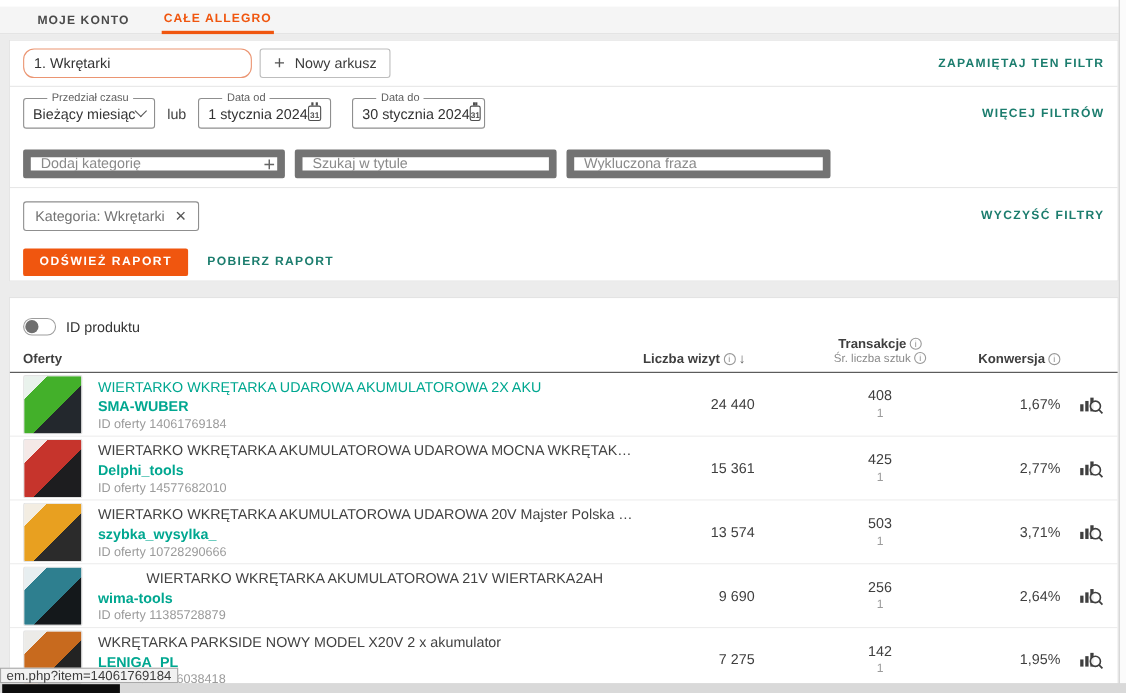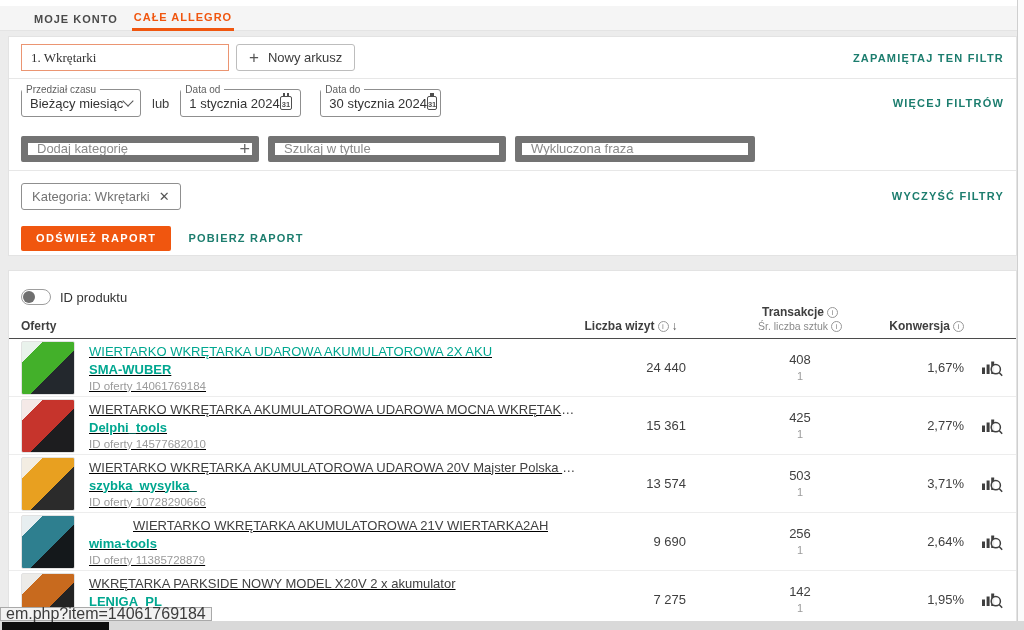--- a/index.html
+++ b/index.html
@@ -4,52 +4,52 @@
 <style>
   * { margin:0; padding:0; box-sizing:border-box; }
   html,body { width:1024px; height:630px; overflow:hidden; background:#ececec;
               font-family:"Liberation Sans", sans-serif; }
   .stage { position:relative; width:1024px; height:630px; }
 
   
   .topbar { position:absolute; left:0; top:0; width:1024px; height:31px; background:#fff; }
   .tabband { position:absolute; left:0; top:6px; width:1024px; height:25px; background:#f5f5f5;
              border-bottom:1px solid #e4e4e4; }
-  .tabs { position:absolute; left:32px; top:6px; height:25px; display:flex; gap:12px; }
+  .tabs { position:absolute; left:32px; top:6px; height:25px; display:flex; gap:27px; }
   .tab { height:25px; display:flex; align-items:center; font-size:11px; font-weight:700;
          letter-spacing:1px; color:#4a4a4a; cursor:pointer; padding:0 2px; }
   .tab.active { color:#f0560f; border-bottom:3px solid #f0560f; }
 
   
   .card { position:absolute; left:8px; width:1009px; background:#fff;
           border:1px solid #e3e3e3; }
   .card1 { top:36px; height:220px; }
   .card2 { top:270px; height:380px; }
 
   .crow { display:flex; align-items:center; padding:0 12px; }
   .divider { border-bottom:1px solid #e7e7e7; }
 
   
   .rowA { height:42px; }
-  .sheet-input { width:208px; height:27px; border:1px solid #eb9572; border-radius:0;
+  .sheet-input { width:208px; height:27px; border:1px solid #eb9572; border-radius:10px;
                  padding:0 9px; font-size:13px; color:#333; outline:none;
-                 font-family:Liberation Serif, serif; }
+                 font-family:Liberation Sans, sans-serif; }
   .btn-outline { margin-left:7px; height:27px; border:1px solid #bdbdbd; border-radius:3px;
                  background:#fff; display:flex; align-items:center; gap:9px; padding:0 12px;
                  font-size:13px; color:#3c3c3c; cursor:pointer; }
   .plus { font-size:17px; font-weight:300; color:#555; line-height:1; }
   .teal-link { font-size:11px; font-weight:700; letter-spacing:1.2px; color:#1c7d6e;
                cursor:pointer; white-space:nowrap; }
   .spacer { flex:1; }
 
   
   .rowB { height:48px; align-items:center; }
   .fset { position:relative; height:28px; border:1px solid #8f8f8f; border-radius:3px;
           display:flex; align-items:center; padding:0 8px; background:#fff; }
-  .fset .flabel { position:absolute; top:-6px; left:0; background:#fff; padding:0 4px;
+  .fset .flabel { position:absolute; top:-6px; left:21px; background:#fff; padding:0 4px;
                   font-size:10px; color:#5f5f5f; white-space:nowrap; }
   .fset .fvalue { font-size:13px; color:#333; white-space:nowrap; }
   .sel { width:120px; justify-content:space-between; cursor:pointer; }
   .chev { width:8px; height:8px; border-right:1.5px solid #555; border-bottom:1.5px solid #555;
           transform:rotate(45deg); margin-top:-4px; }
   .lub { font-size:13px; color:#3f3f3f; margin:0 11px; }
   .datef { width:121px; justify-content:space-between; cursor:pointer; }
   .cal { width:15px; height:14px; border:1.5px solid #4f4f4f; border-radius:2px; position:relative;
          display:flex; align-items:flex-end; justify-content:center;
          font-size:7.5px; font-weight:700; color:#4f4f4f; line-height:1.2; }
@@ -100,40 +100,40 @@
   .th-trans { text-align:center; line-height:1.25; }
   .th-sub { font-size:10.5px; font-weight:400; color:#8a8a8a; white-space:nowrap; }
   .th-conv { text-align:right; white-space:nowrap; }
   .info { display:inline-block; width:11px; height:11px; border:1px solid #989898;
           border-radius:50%; font-size:8px; line-height:10px; text-align:center;
           color:#8a8a8a; font-weight:400; vertical-align:1px; margin-left:3px; }
   .info::after { content:"i"; }
   .sort-arrow { font-size:12px; color:#5a5a5a; font-weight:400; margin-left:3px; cursor:pointer; }
 
   .trow { height:58px; border-bottom:1px solid #ededed; }
-  .offer-cell { display:flex; align-items:center; gap:14px; overflow:hidden;text-decoration:underline; }
+  .offer-cell { display:flex; align-items:center; gap:14px; overflow:hidden; }
   .thumb { width:54px; height:54px; border:1px solid #e2e2e2; border-radius:2px; flex:0 0 54px; }
   .otext { display:flex; flex-direction:column; gap:3px; overflow:hidden; }
   .otitle { font-size:13px; color:#424242; white-space:nowrap; overflow:hidden;
             text-overflow:ellipsis; cursor:pointer; }
   .oseller { font-size:13px; font-weight:700; color:#00a790; cursor:pointer; }
   .oid { font-size:11.5px; color:#9b9b9b; }
   .visits { text-align:right; font-size:13px; color:#3f3f3f; }
   .trans { text-align:center; font-size:13px; color:#3f3f3f; line-height:1.35; }
   .trans .units { font-size:11px; color:#9b9b9b; }
   .conv { text-align:right; font-size:13px; color:#3f3f3f; }
   .rowicon { display:flex; justify-content:flex-end; cursor:pointer; }
 
   
   .scroll-gutter { position:absolute; right:0; top:0; width:7px; height:630px; background:#fbfbfb;
                    border-left:1px solid #cfcfcf; }
   .bottom-strip { position:absolute; left:0; bottom:0; width:1024px; height:9px; background:#d9d9d9; }
   .bottom-black { position:absolute; left:2px; bottom:0; width:107px; height:8px; background:#0d0d0d; }
   .status-tooltip { position:absolute; left:0; bottom:9px; height:14px; background:#f2f2f2;
-                    border:1px solid #a9a9a9; font-size:16px; color:#3c3c3c; line-height:12px;
+                    border:1px solid #a9a9a9; font-size:12px; color:#3c3c3c; line-height:12px;
                     padding:0 5px; white-space:nowrap; }
 </style>
 </head>
 <body>
 
 <div class="stage">
 
   <div class="topbar"></div>
   <div class="tabband"></div>
   <div class="tabs">

